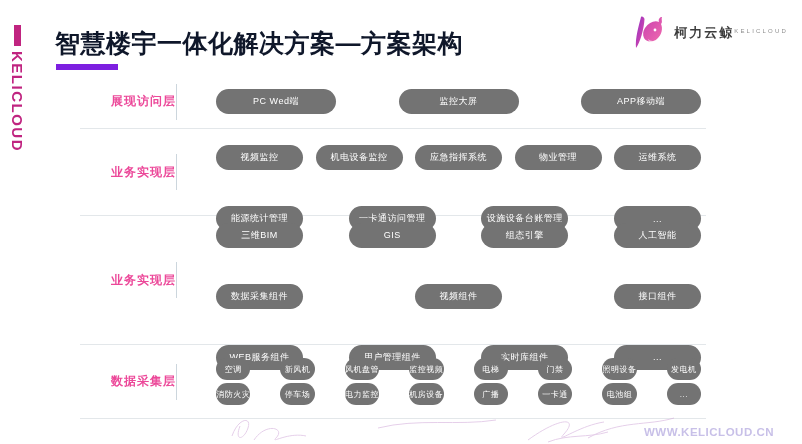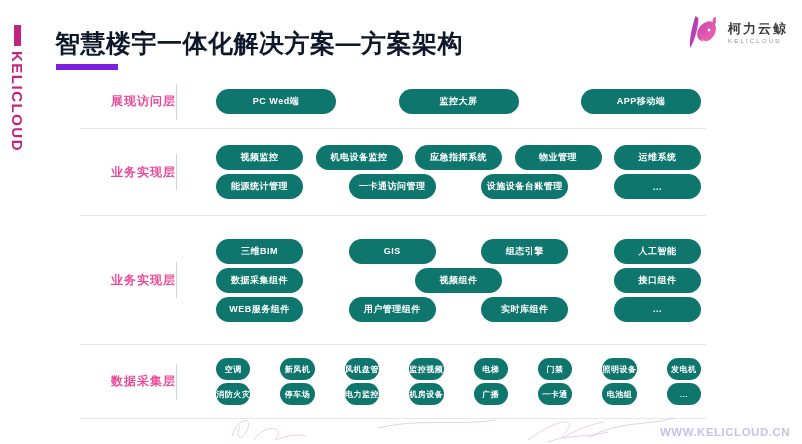--- a/index.html
+++ b/index.html
@@ -26,21 +26,21 @@
   }
   .title-underline{
     position:absolute;left:56px;top:64px;width:62px;height:6px;
     background:#7d1fe0;
   }
   
   .logo{
     position:absolute;right:14px;top:13px;
     display:flex;align-items:center;gap:6px;
   }
-  .logo-texts{display:flex;flex-direction:column;line-height:1.1;}
+  .logo-texts{display:flex;flex-direction:row;line-height:1.1;}
   .logo-name{font-size:13px;color:#3c3c3c;letter-spacing:2px;font-weight:bold;}
   .logo-subtitle{font-size:6px;color:#8f8f8f;letter-spacing:2.2px;margin-top:2px;}
   
   #layers{position:absolute;left:80px;top:75px;width:626px;}
   .layer-section{
     display:flex;align-items:center;
     border-bottom:1px solid #e3e7ea;box-sizing:border-box;
   }
   .layer-section.l1{height:54px;}
   .layer-section.l2{height:87px;}
@@ -48,32 +48,32 @@
   .layer-section.l4{height:74px;}
   .layer-label{
     width:96px;text-align:right;color:#ec4899;
     font-size:12px;font-weight:bold;letter-spacing:1px;flex-shrink:0;
   }
   .layer-divider{width:1px;height:36px;background:#ccd6dd;flex-shrink:0;}
   .pill-rows{width:485px;margin-left:39px;flex-shrink:0;}
   .pill-row{display:flex;justify-content:space-between;margin:4px 0;}
   .l4 .pill-row{margin:3px 0;gap:30px;}
   .pill{
-    background:#0f766e;color:#ffffff;border-radius:13px;
+    background:#737373;color:#ffffff;border-radius:13px;
     display:flex;align-items:center;justify-content:center;
-    font-size:9px;font-weight:bold;letter-spacing:0.5px;
+    font-size:9px;font-weight:normal;letter-spacing:0.5px;
     box-sizing:border-box;white-space:nowrap;
   }
   .l1 .pill{width:120px;height:25px;}
-  .l2 .pill,.l3 .pill{width:87px;height:25px;}
+  .l2 .pill,.l3 .pill{width:87px;height:25px;margin-top:32px;}
   .l4 .pill{width:55px;height:22px;font-size:8px;border-radius:11px;}
   
   .deco{position:absolute;left:228px;top:414px;}
   .footer-url{
-    position:absolute;right:12px;bottom:6px;
+    position:absolute;right:28px;bottom:6px;
     font-size:11.5px;font-weight:bold;letter-spacing:0.5px;color:#c8c0e8;
   }
 </style>
 </head>
 <body>
 
 <div class="brand-bar"></div>
 <div class="brand-vertical">KELICLOUD</div>
 
 <div class="page-title">智慧楼宇一体化解决方案—方案架构</div>

